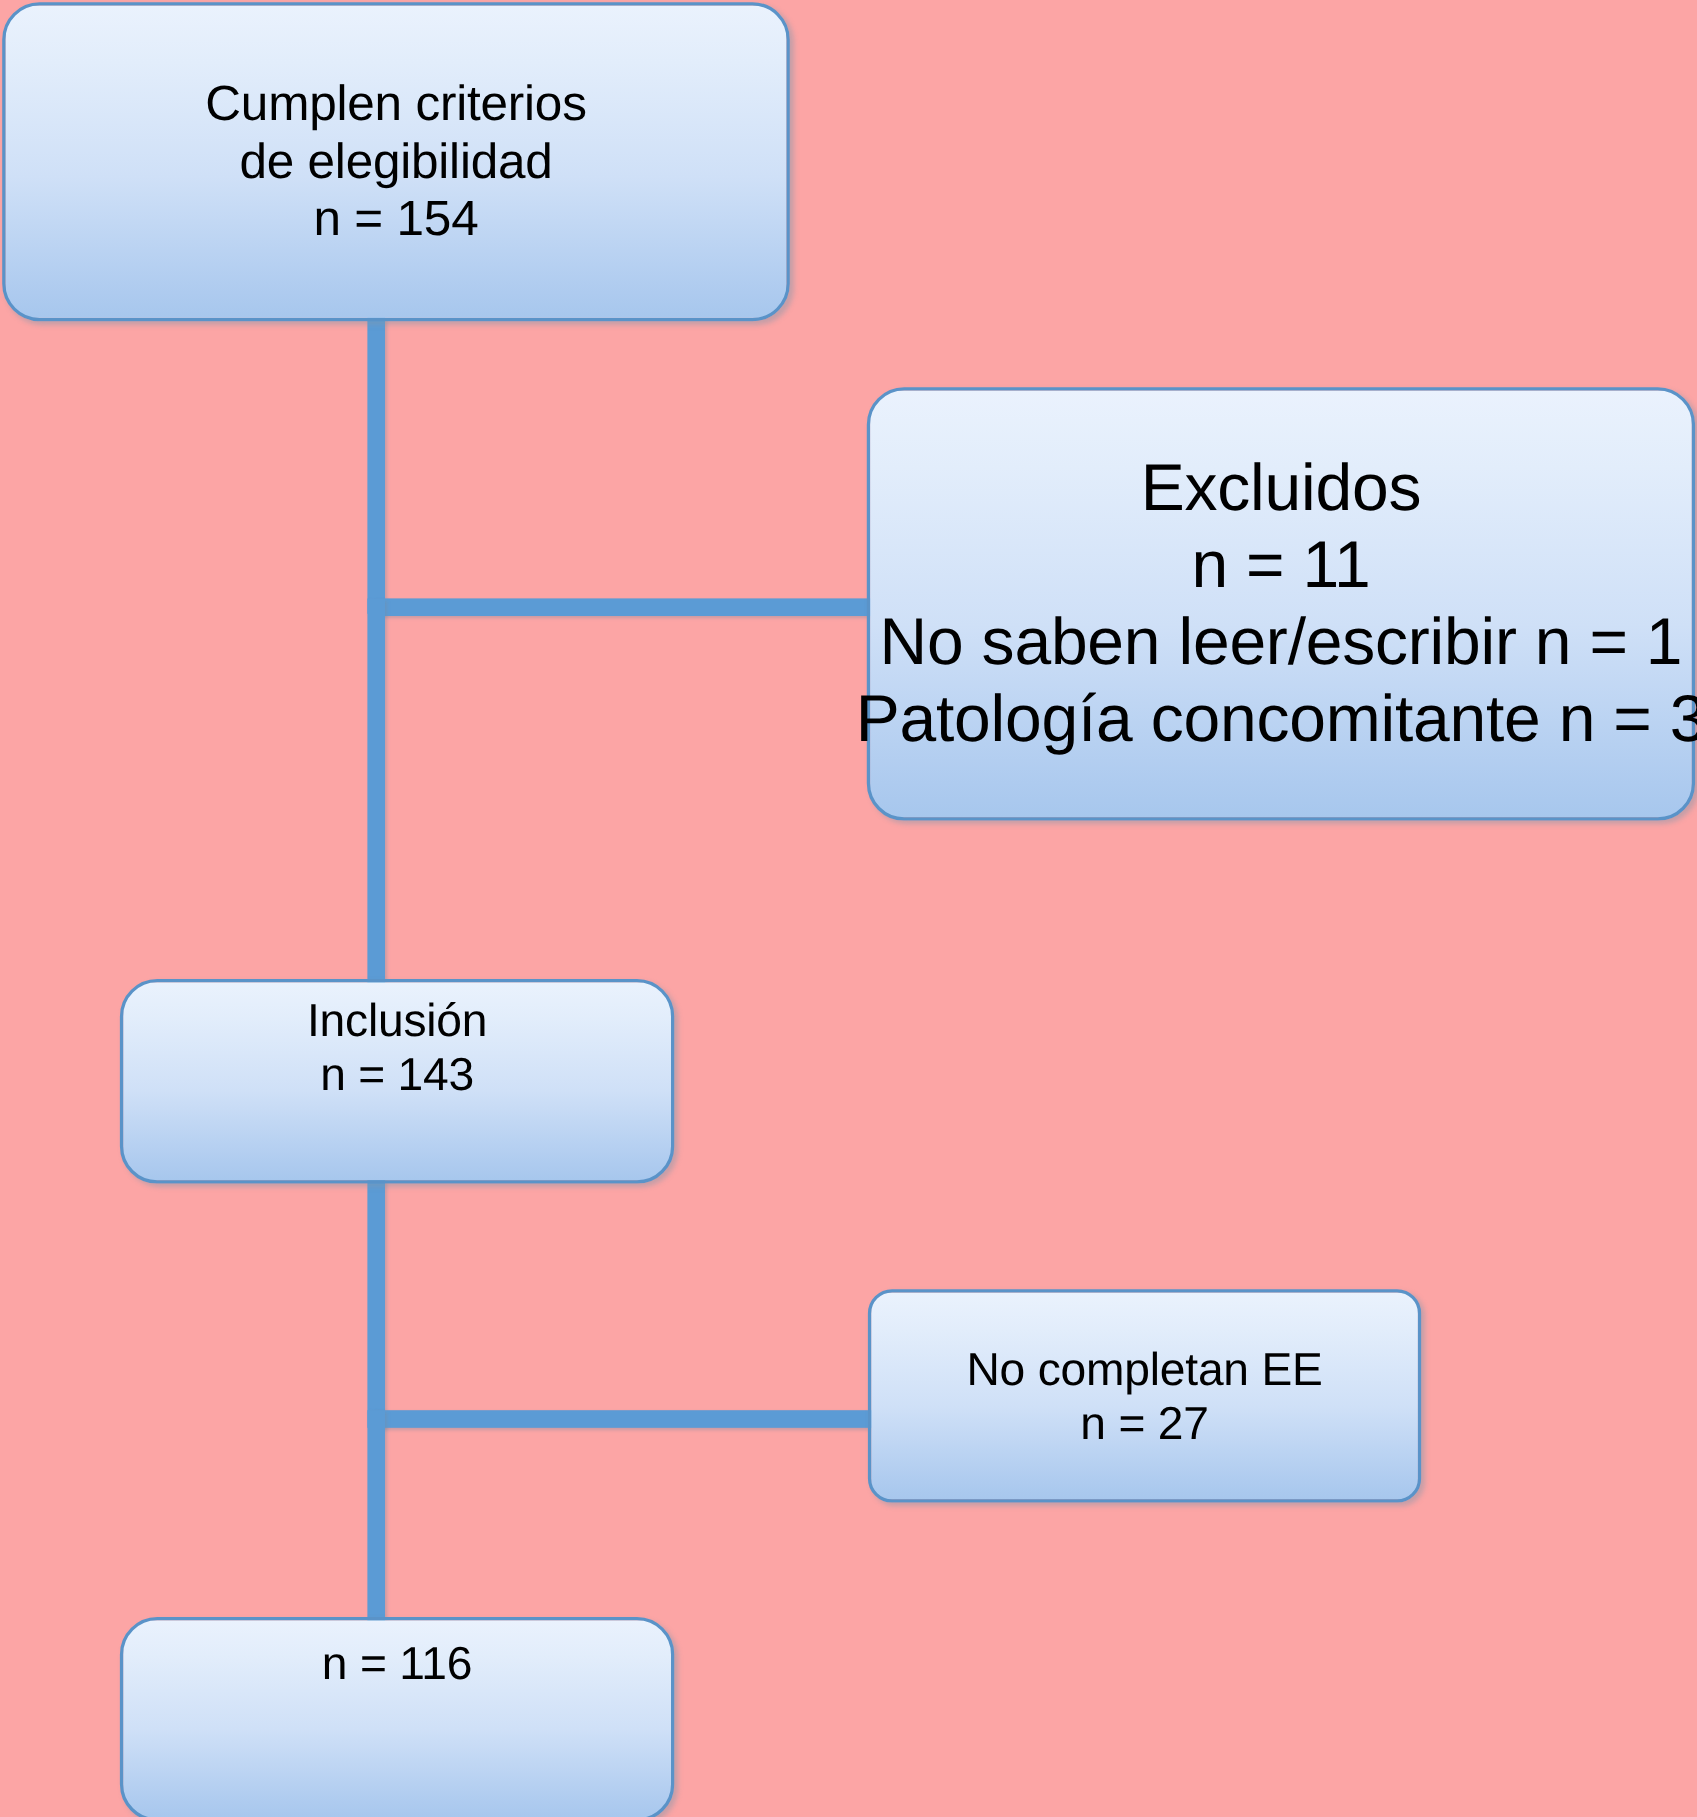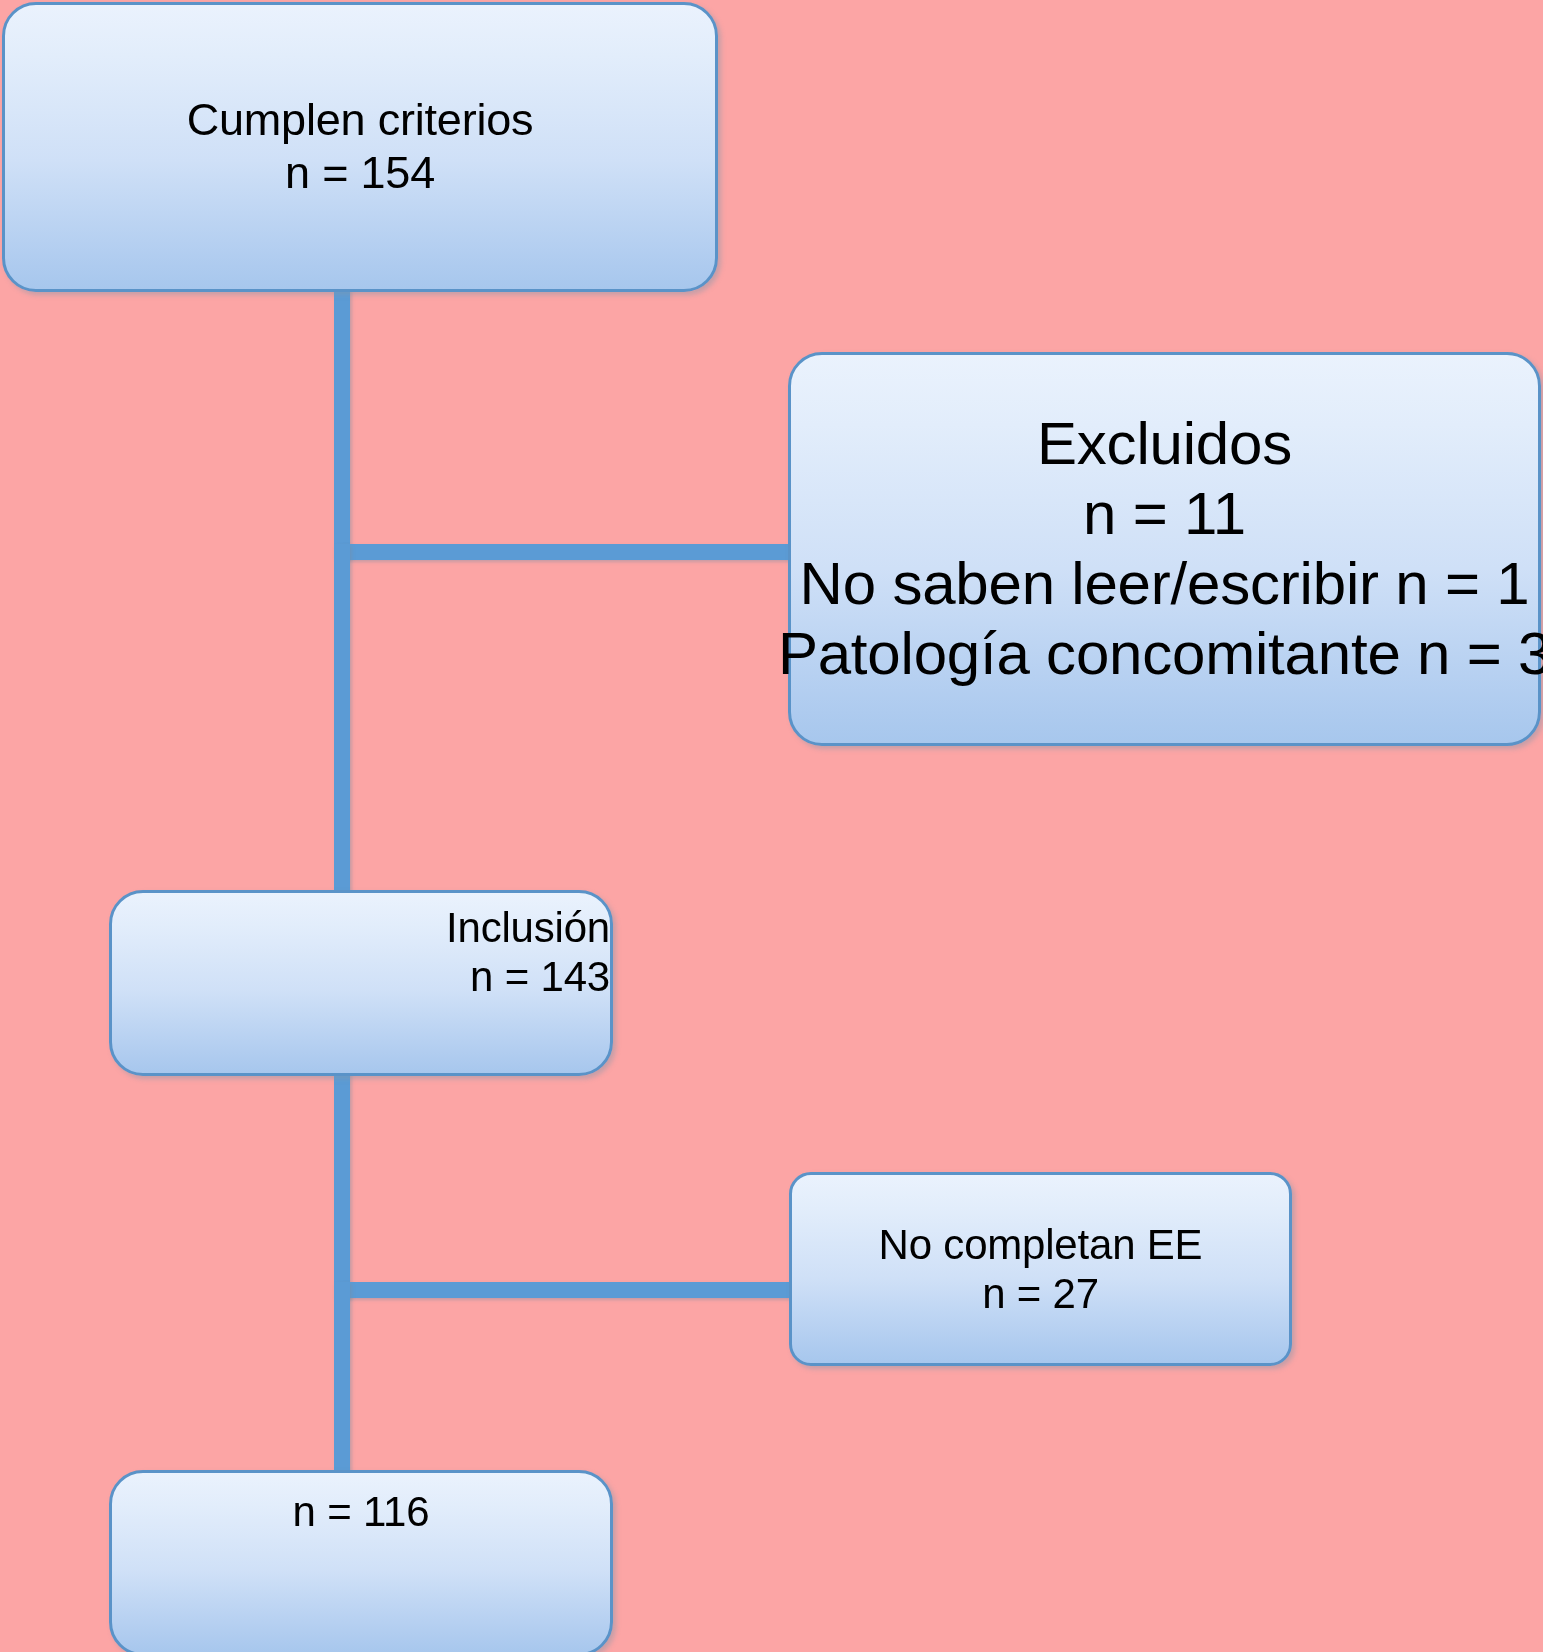--- a/index.html
+++ b/index.html
@@ -61,21 +61,20 @@
     left: 788px; top: 352px;
     width: 753px; height: 394px;
     font-size: 60px;
   }
   #node-inclusion {
     left: 109px; top: 890px;
     width: 504px; height: 186px;
     font-size: 42px;
     justify-content: flex-start;
     padding-top: 10px;
-    align-items: flex-end;
   }
   #node-no-completan {
     left: 789px; top: 1172px;
     width: 503px; height: 194px;
     font-size: 42px;
     border-radius: 22px;
   }
   #node-finalizan {
     left: 109px; top: 1470px;
     width: 504px; height: 186px;
@@ -99,20 +98,21 @@
 
   <div class="connector connector-v" id="conn-main-vert-1"></div>
   <div class="connector connector-h" id="conn-excluidos-h"></div>
   <div class="connector connector-v" id="conn-main-vert-2"></div>
   <div class="connector connector-v" id="conn-inclusion-down"></div>
   <div class="connector connector-h" id="conn-nocompletan-h"></div>
   <div class="connector connector-v" id="conn-main-vert-3"></div>
 
   <div class="node" id="node-elegibilidad">
     <span class="line">Cumplen criterios</span>
+    <span class="line">de elegibilidad</span>
     <span class="line">n = 154</span>
   </div>
 
   <div class="node" id="node-excluidos">
     <span class="line">Excluidos</span>
     <span class="line">n = 11</span>
     <span class="line">No saben leer/escribir n = 1</span>
     <span class="line">Patología concomitante n = 3</span>
   </div>
 

